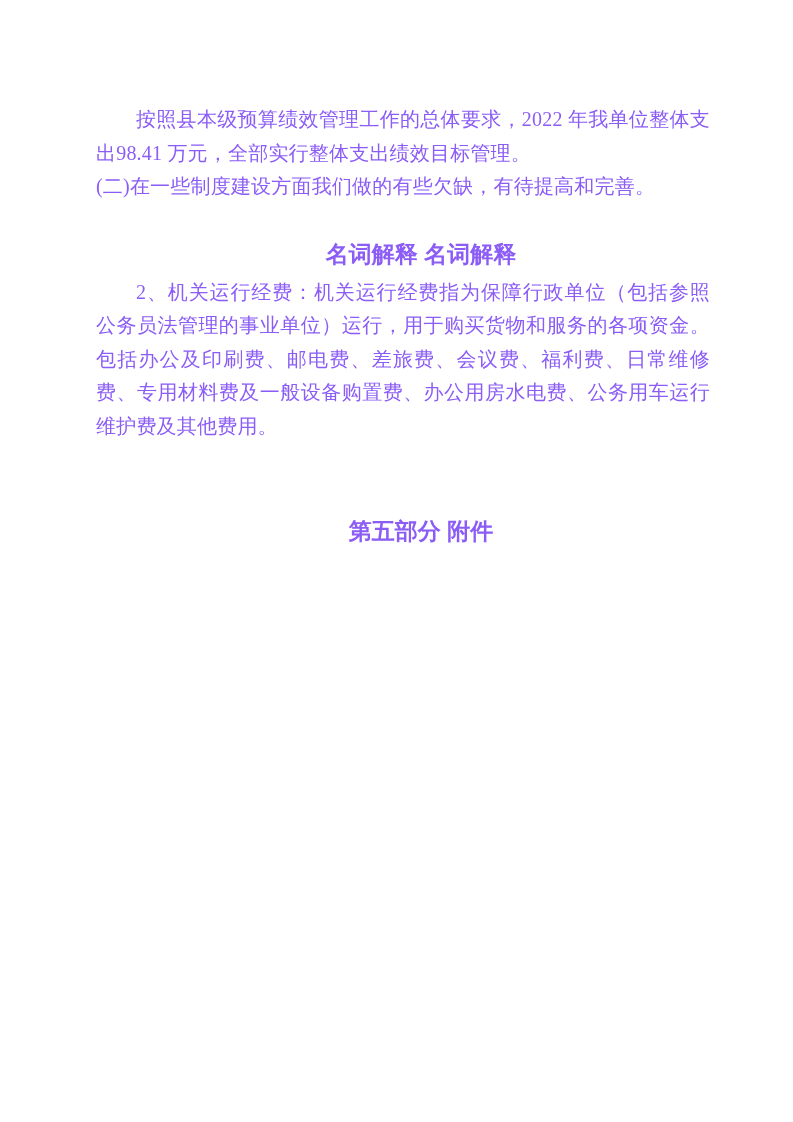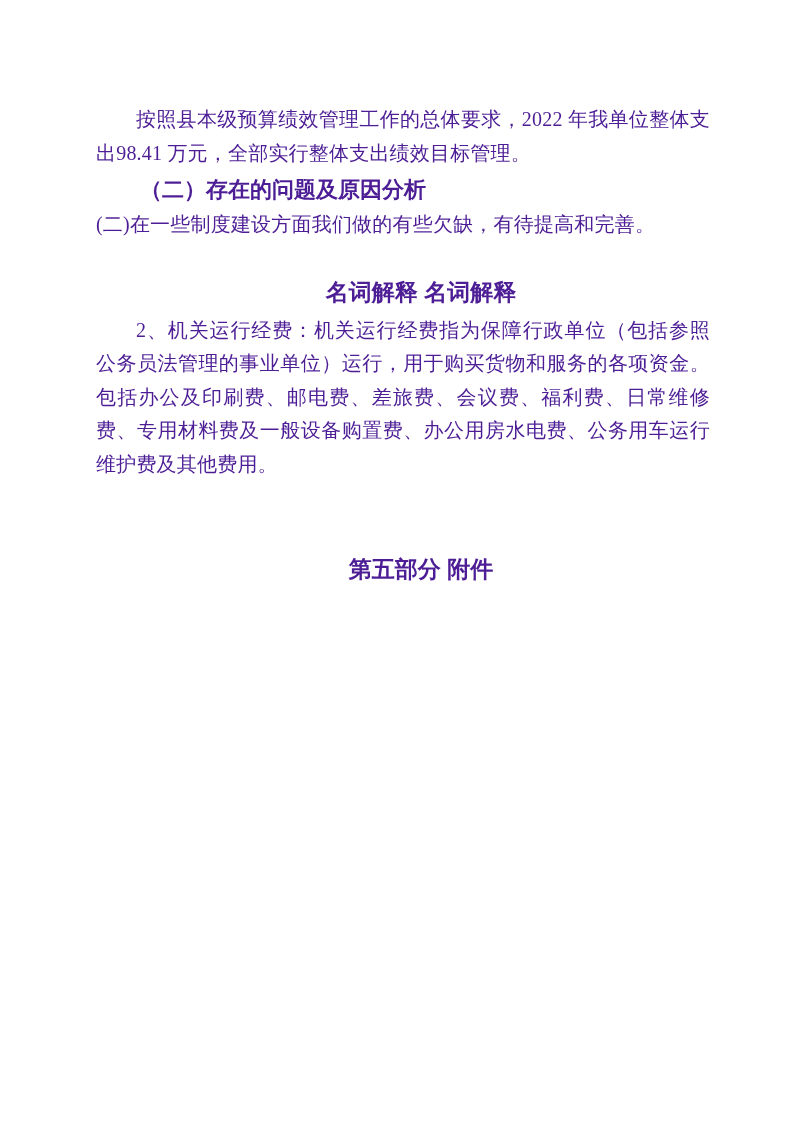--- a/index.html
+++ b/index.html
@@ -6,21 +6,21 @@
     margin: 0;
     padding: 0;
     background: #ffffff;
   }
   .page {
     position: relative;
     width: 793px;
     height: 1122px;
     margin: 0 auto;
     background: #ffffff;
-    color: #4c1d95;
+    color: #8b5cf6;
     box-sizing: border-box;
     padding: 103px 83px 0 96px;
     overflow: hidden;
     font-family: "Liberation Serif", "DejaVu Serif", serif;
   }
   .body-para {
     margin: 0;
     font-size: 20px;
     line-height: 33.5px;
     text-align: justify;
@@ -61,21 +61,20 @@
     margin-top: 16px;
   }
 </style>
 </head>
 <body>
 
 <div class="page">
 
   <p class="body-para">按照县本级预算绩效管理工作的总体要求，2022 年我单位整体支出98.41 万元，全部实行整体支出绩效目标管理。</p>
 
-  <h3 class="sub-heading">（二）存在的问题及原因分析</h3>
 
 
   <p class="body-para no-indent">(二)在一些制度建设方面我们做的有些欠缺，有待提高和完善。</p>
 
   <h2 class="section-heading part4">名词解释 名词解释</h2>
 
 
   <p class="body-para term-para">2、机关运行经费：机关运行经费指为保障行政单位（包括参照公务员法管理的事业单位）运行，用于购买货物和服务的各项资金。包括办公及印刷费、邮电费、差旅费、会议费、福利费、日常维修费、专用材料费及一般设备购置费、办公用房水电费、公务用车运行维护费及其他费用。</p>
 
   <h2 class="section-heading part5">第五部分 附件</h2>

